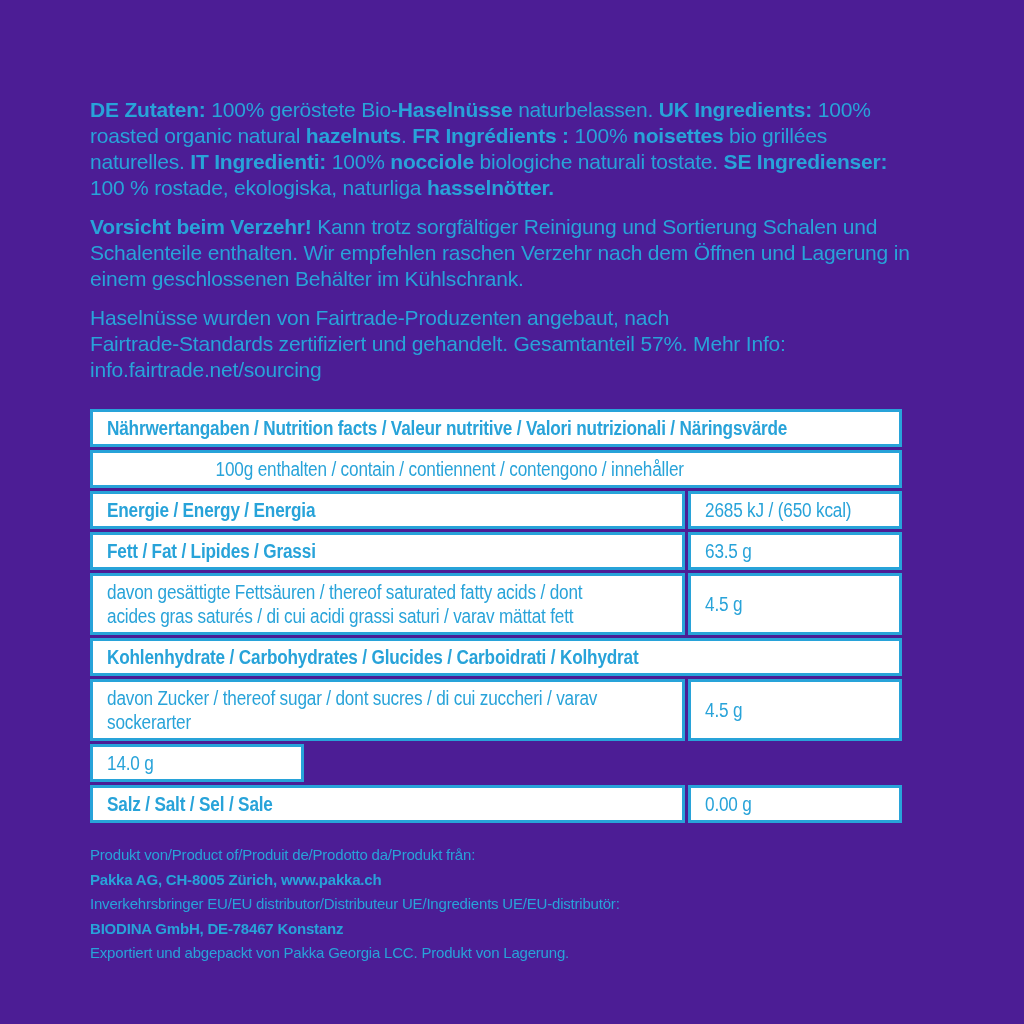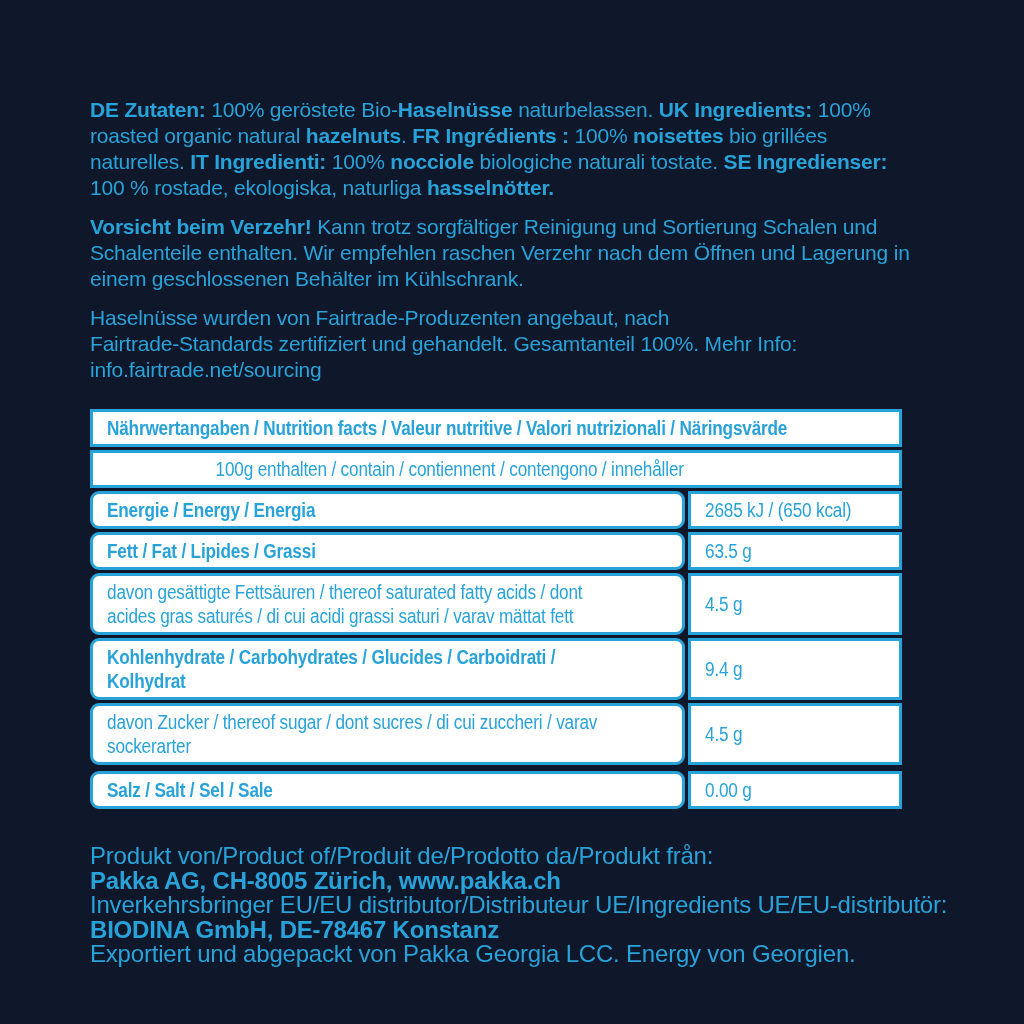--- a/index.html
+++ b/index.html
@@ -2,21 +2,21 @@
 <html style="--blue: #28a3d9;"><head>
 <meta charset="utf-8">
 <style>
   :root { --blue: #28a3d9; }
   * { box-sizing: border-box; margin: 0; padding: 0; }
   html, body { background: #ffffff; }
   .page {
     position: relative;
     width: 1024px;
     height: 1024px;
-    background: #0f172a;
+    background: #4c1d95;
     overflow: hidden;
     font-family: "Liberation Sans", sans-serif;
     color: var(--blue);
   }
   .content {
     position: absolute;
     left: 90px;
     top: 97px;
     width: 822px;
   }
@@ -43,53 +43,53 @@
     background: #fff;
     display: flex;
     align-items: center;
     min-height: 38px;
     padding: 4px 14px;
     font-size: 19.5px;
     line-height: 24px;
     overflow: hidden;
   }
   .box.full { width: 100%; }
-  .box.labelcell { flex: 1 1 auto; border-radius: 9px; }
+  .box.labelcell { flex: 1 1 auto; }
   .box.valuecell { flex: 0 0 214px; }
   
   .cond {
     width: 113.5%;
     transform: scaleX(0.881);
     transform-origin: left center;
     letter-spacing: -0.2px;
   }
   .cond.nowrap { white-space: nowrap; }
   .cond.centered { text-align: center; }
 
   
   .footer {
-    margin-top: 35px;
-    font-size: 24px;
+    margin-top: 20px;
+    font-size: 15px;
     line-height: 24.5px;
     letter-spacing: -0.2px;
   }
   .fline { white-space: nowrap; }
 </style>
 </head>
 <body>
 
 <div class="page">
   <div class="content">
 
     <p class="para"><span class="b">DE Zutaten:</span><span> 100% geröstete Bio-</span><span class="b">Haselnüsse</span><span> naturbelassen. </span><span class="b">UK Ingredients:</span><span> 100% roasted organic natural </span><span class="b">hazelnuts</span><span>. </span><span class="b">FR Ingrédients :</span><span>  100% </span><span class="b">noisettes</span><span> bio grillées naturelles. </span><span class="b">IT Ingredienti:</span><span> 100% </span><span class="b">nocciole</span><span> biologiche naturali tostate. </span><span class="b">SE Ingredienser:</span><span> 100 % rostade, ekologiska, naturliga </span><span class="b">hasselnötter.</span></p>
 
     <p class="para"><span class="b">Vorsicht beim Verzehr!</span><span> Kann trotz sorgfältiger Reinigung und Sortierung Schalen und Schalenteile enthalten. Wir empfehlen raschen Verzehr nach dem Öffnen und Lagerung in einem geschlossenen Behälter im Kühlschrank.</span></p>
 
     <p class="para preline last"><span>Haselnüsse wurden von Fairtrade-Produzenten angebaut, nach
-Fairtrade-Standards zertifiziert und gehandelt. Gesamtanteil 100%. Mehr Info:
+Fairtrade-Standards zertifiziert und gehandelt. Gesamtanteil 57%. Mehr Info:
 info.fairtrade.net/sourcing</span></p>
 
     <div class="ntable">
 
       <div class="trow">
         <div class="box full">
           <div class="cond nowrap b">Nährwertangaben / Nutrition facts / Valeur nutritive / Valori nutrizionali / Näringsvärde</div>
         </div>
       </div>
 
@@ -123,50 +123,50 @@
         </div>
         <div class="box valuecell">
           <div class="cond nowrap">4.5 g</div>
         </div>
       </div>
 
       <div class="trow">
         <div class="box labelcell">
           <div class="cond b">Kohlenhydrate / Carbohydrates / Glucides / Carboidrati / Kolhydrat</div>
         </div>
-        <div class="box valuecell">
-          <div class="cond nowrap">9.4 g</div>
-        </div>
       </div>
 
       <div class="trow">
         <div class="box labelcell">
           <div class="cond">davon Zucker / thereof sugar / dont sucres / di cui zuccheri / varav sockerarter</div>
         </div>
         <div class="box valuecell">
           <div class="cond nowrap">4.5 g</div>
         </div>
       </div>
 
       <div class="trow">
+        <div class="box valuecell">
+          <div class="cond nowrap">14.0 g</div>
+        </div>
       </div>
 
       <div class="trow">
         <div class="box labelcell">
           <div class="cond b">Salz / Salt / Sel / Sale</div>
         </div>
         <div class="box valuecell">
           <div class="cond nowrap">0.00 g</div>
         </div>
       </div>
 
     </div>
 
     <div class="footer">
       <div class="fline">Produkt von/Product of/Produit de/Prodotto da/Produkt från:</div>
       <div class="fline b">Pakka AG, CH-8005 Zürich, www.pakka.ch</div>
       <div class="fline">Inverkehrsbringer EU/EU distributor/Distributeur UE/Ingredients UE/EU-distributör:</div>
       <div class="fline b">BIODINA GmbH, DE-78467 Konstanz</div>
-      <div class="fline">Exportiert und abgepackt von Pakka Georgia LCC. Energy von Georgien.</div>
+      <div class="fline">Exportiert und abgepackt von Pakka Georgia LCC. Produkt von Lagerung.</div>
     </div>
 
   </div>
 </div>
 
 </body></html>

